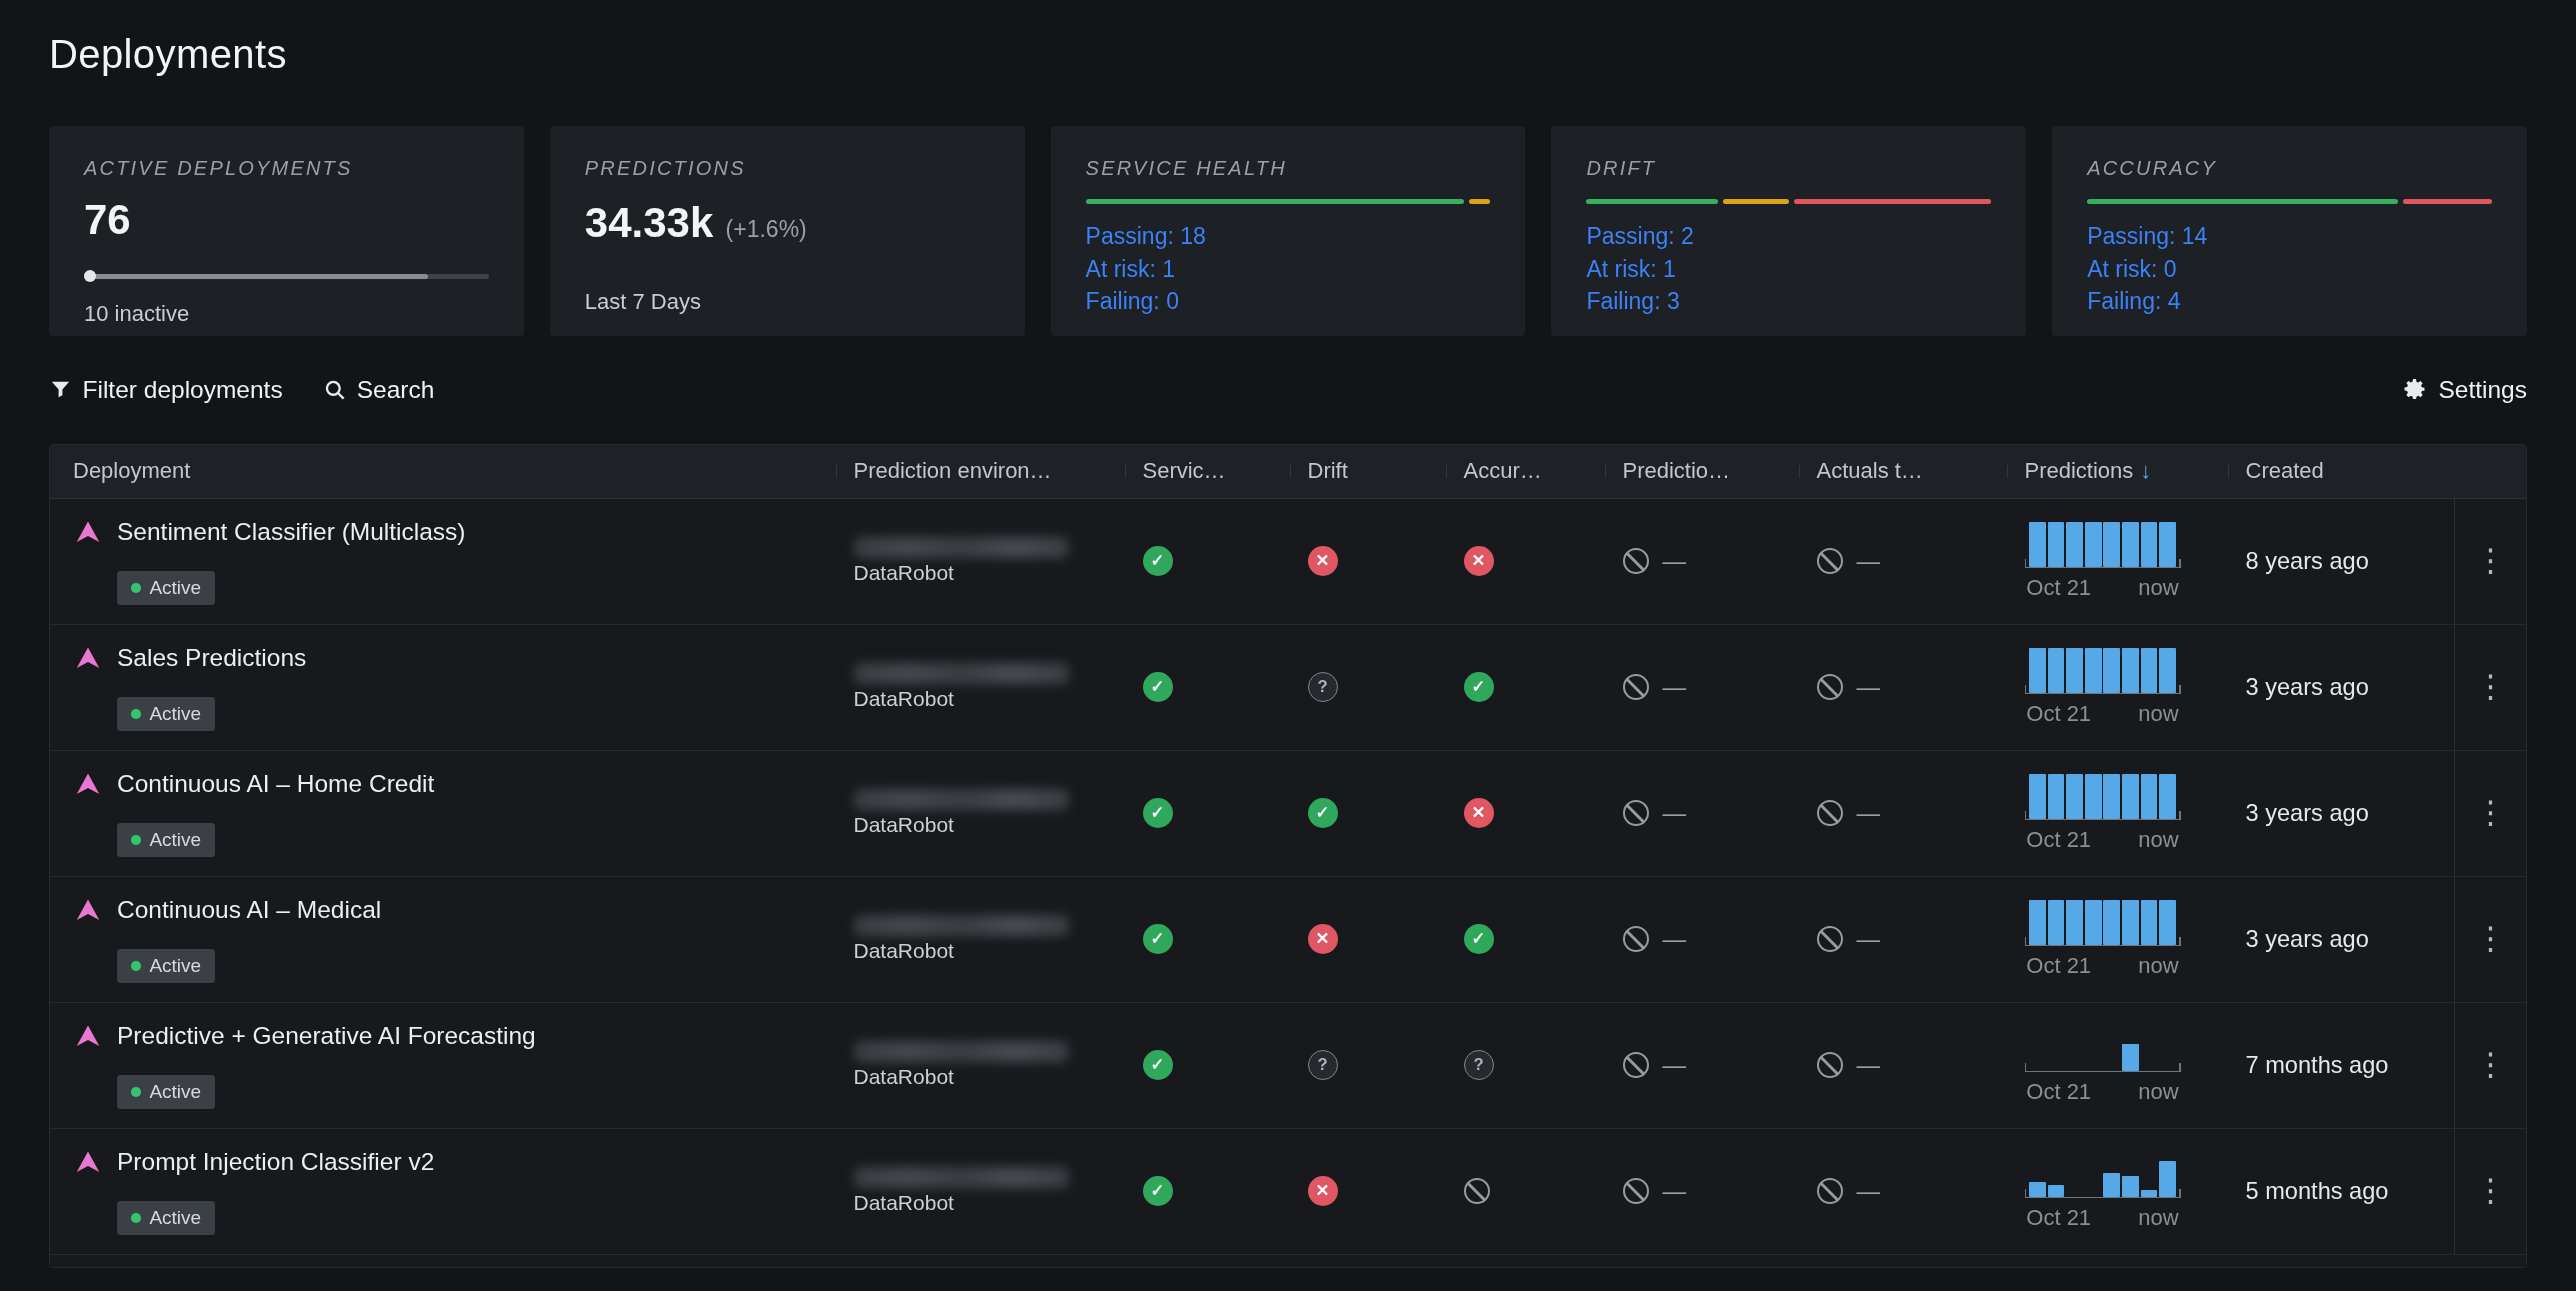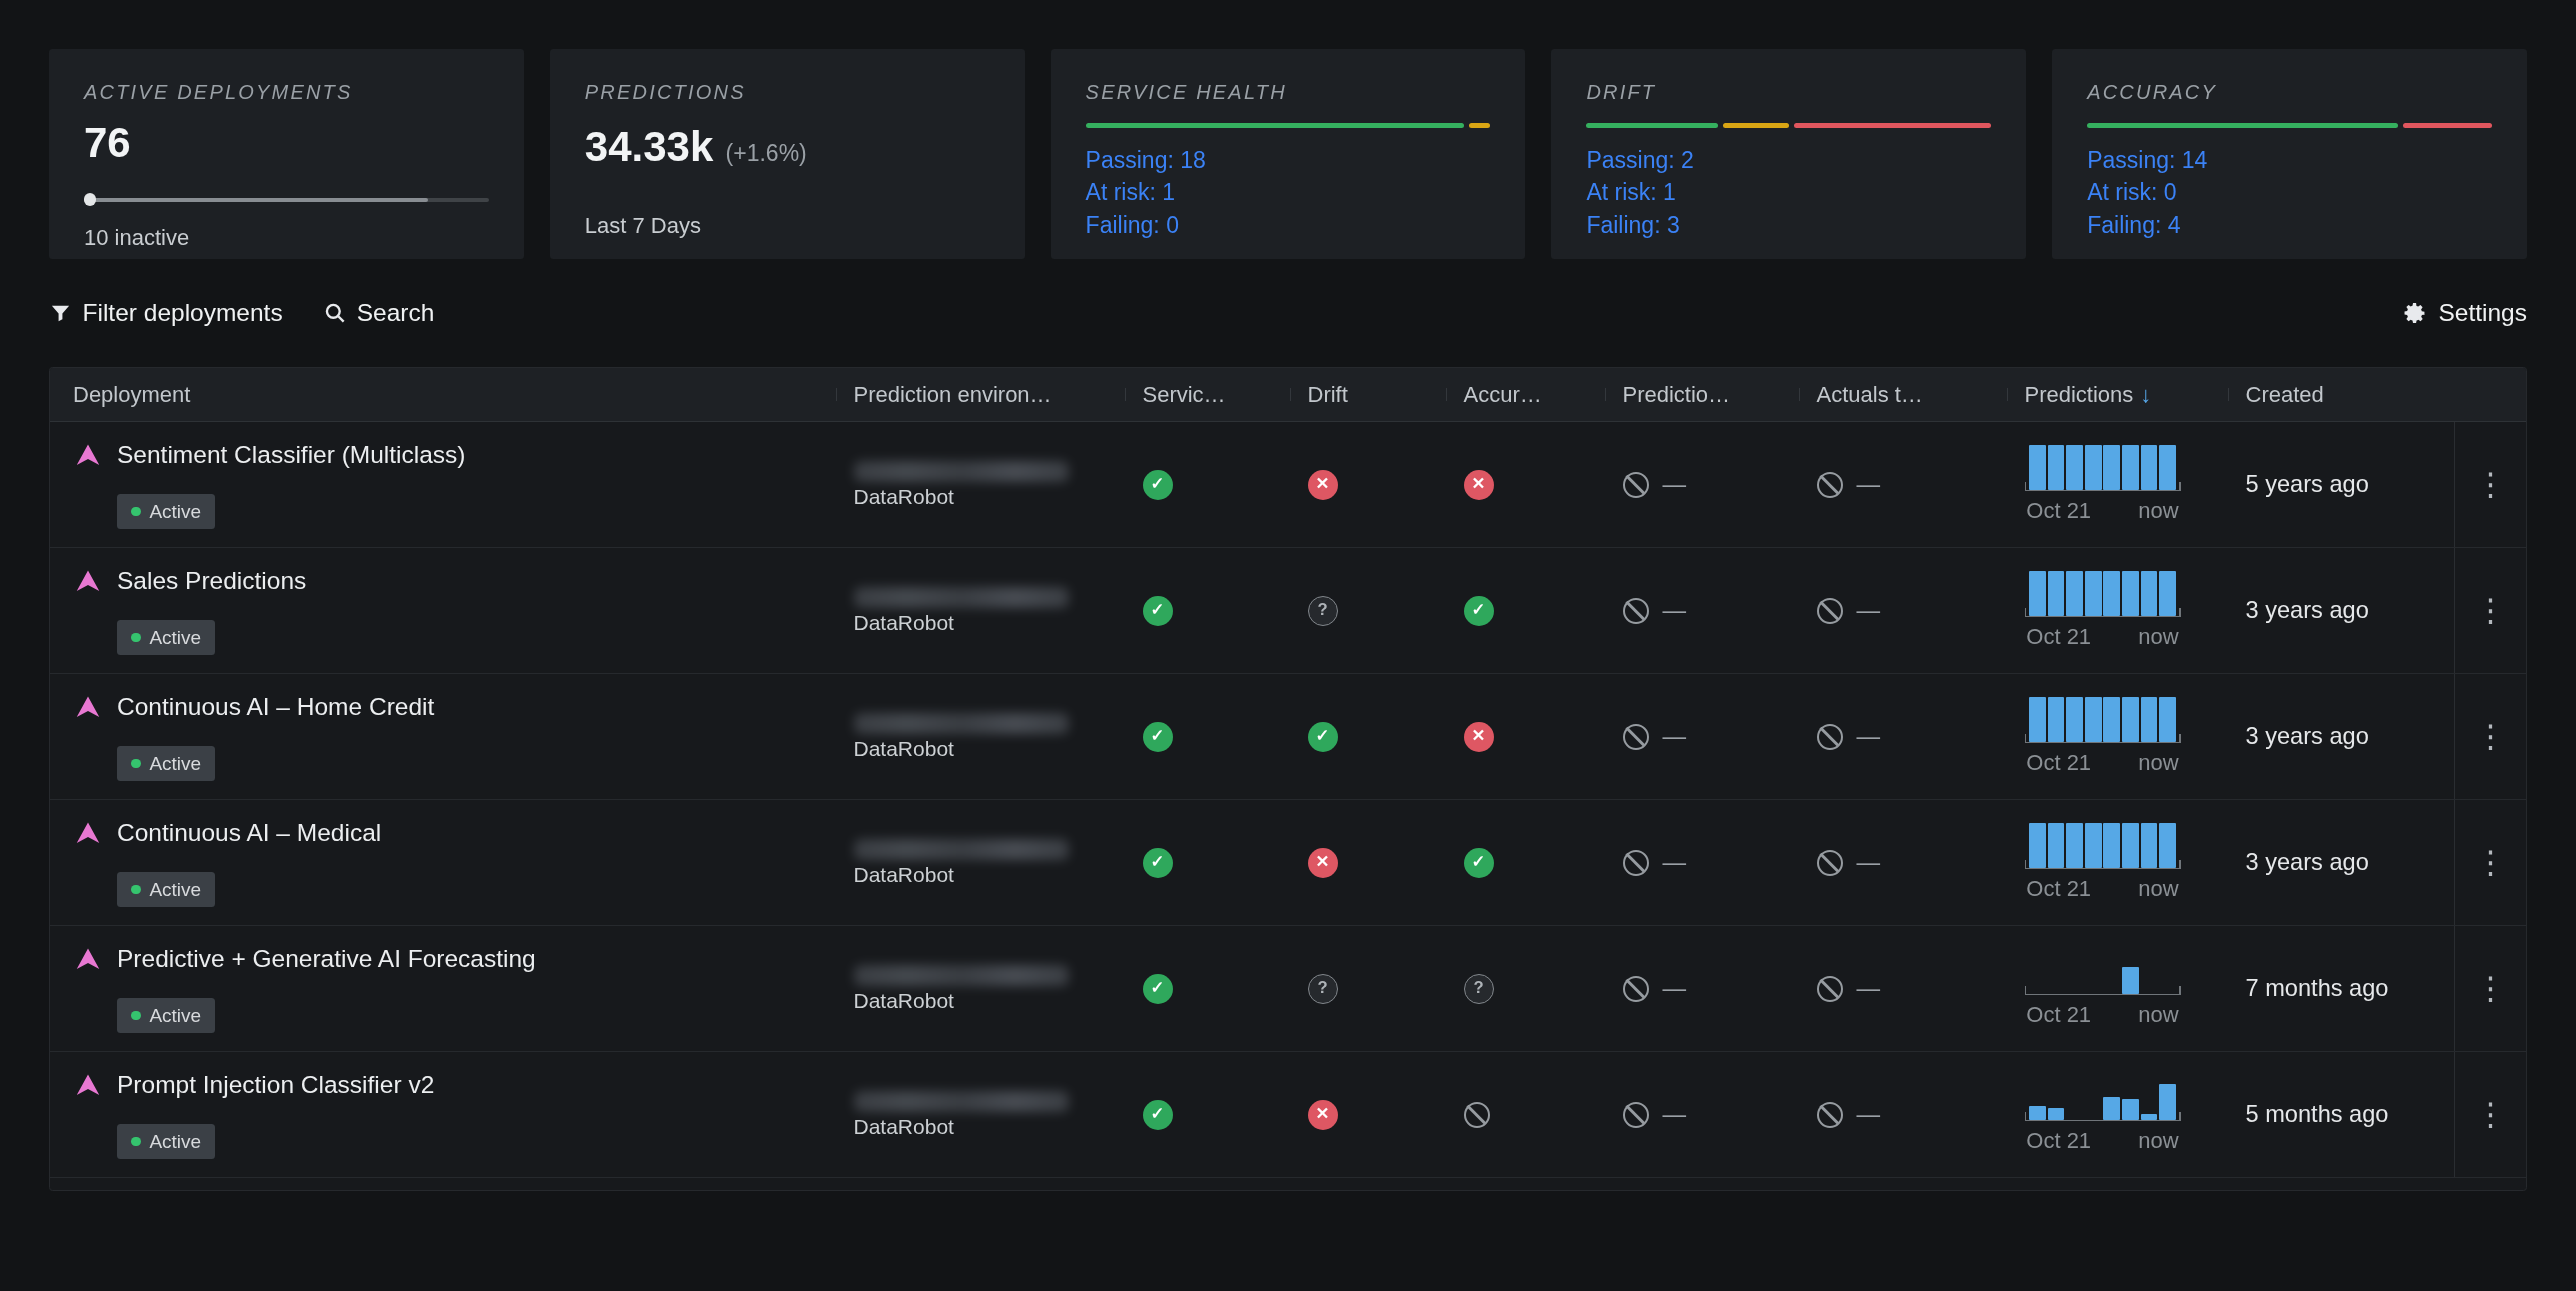--- a/index.html
+++ b/index.html
@@ -150,20 +150,21 @@
   }
 
   .created-cell { font-size:23.6px; color:#e6e8ea; }
   .kebab { font-size:31.5px; color:#b4b9be; cursor:pointer; line-height:1; }
 </style>
 </head>
 <body>
 
 <div class="page">
 
+  <h1 class="page-title">Deployments</h1>
 
   <div class="cards" id="cards">
       <div class="card">
         <div class="card-label">ACTIVE DEPLOYMENTS</div>
         <div class="card-value" style="margin-top:15.8px">76</div>
         <div class="progress-wrap">
                 <div class="progress-track"></div>
                 <div class="progress-fill" style="width:85%"></div>
                 <div class="progress-knob"></div>
               </div>
@@ -314,21 +315,21 @@
                 <div class="spark-bar" style="height:100%"></div>
                 <div class="spark-bar" style="height:100%"></div>
                 <div class="spark-bar" style="height:100%"></div>
               </div>
         <div class="spark-labels">
           <span>Oct 21</span>
           <span>now</span>
         </div>
       </div>
     </div>
-    <div class="cell created-cell">5 years ago</div>
+    <div class="cell created-cell">8 years ago</div>
     <div class="cell menu-cell">
       <span class="kebab">⋮</span>
     </div>
         </div>
         <div class="t-row grid-row">
     <div class="cell dep-cell">
       <div class="dep-title">
         <svg width="30" height="30" viewBox="0 0 24 24">
                 <path d="M3 20 L12 3.5 L21 20 L12 15.2 Z" fill="#e878d2"></path>
               </svg>

